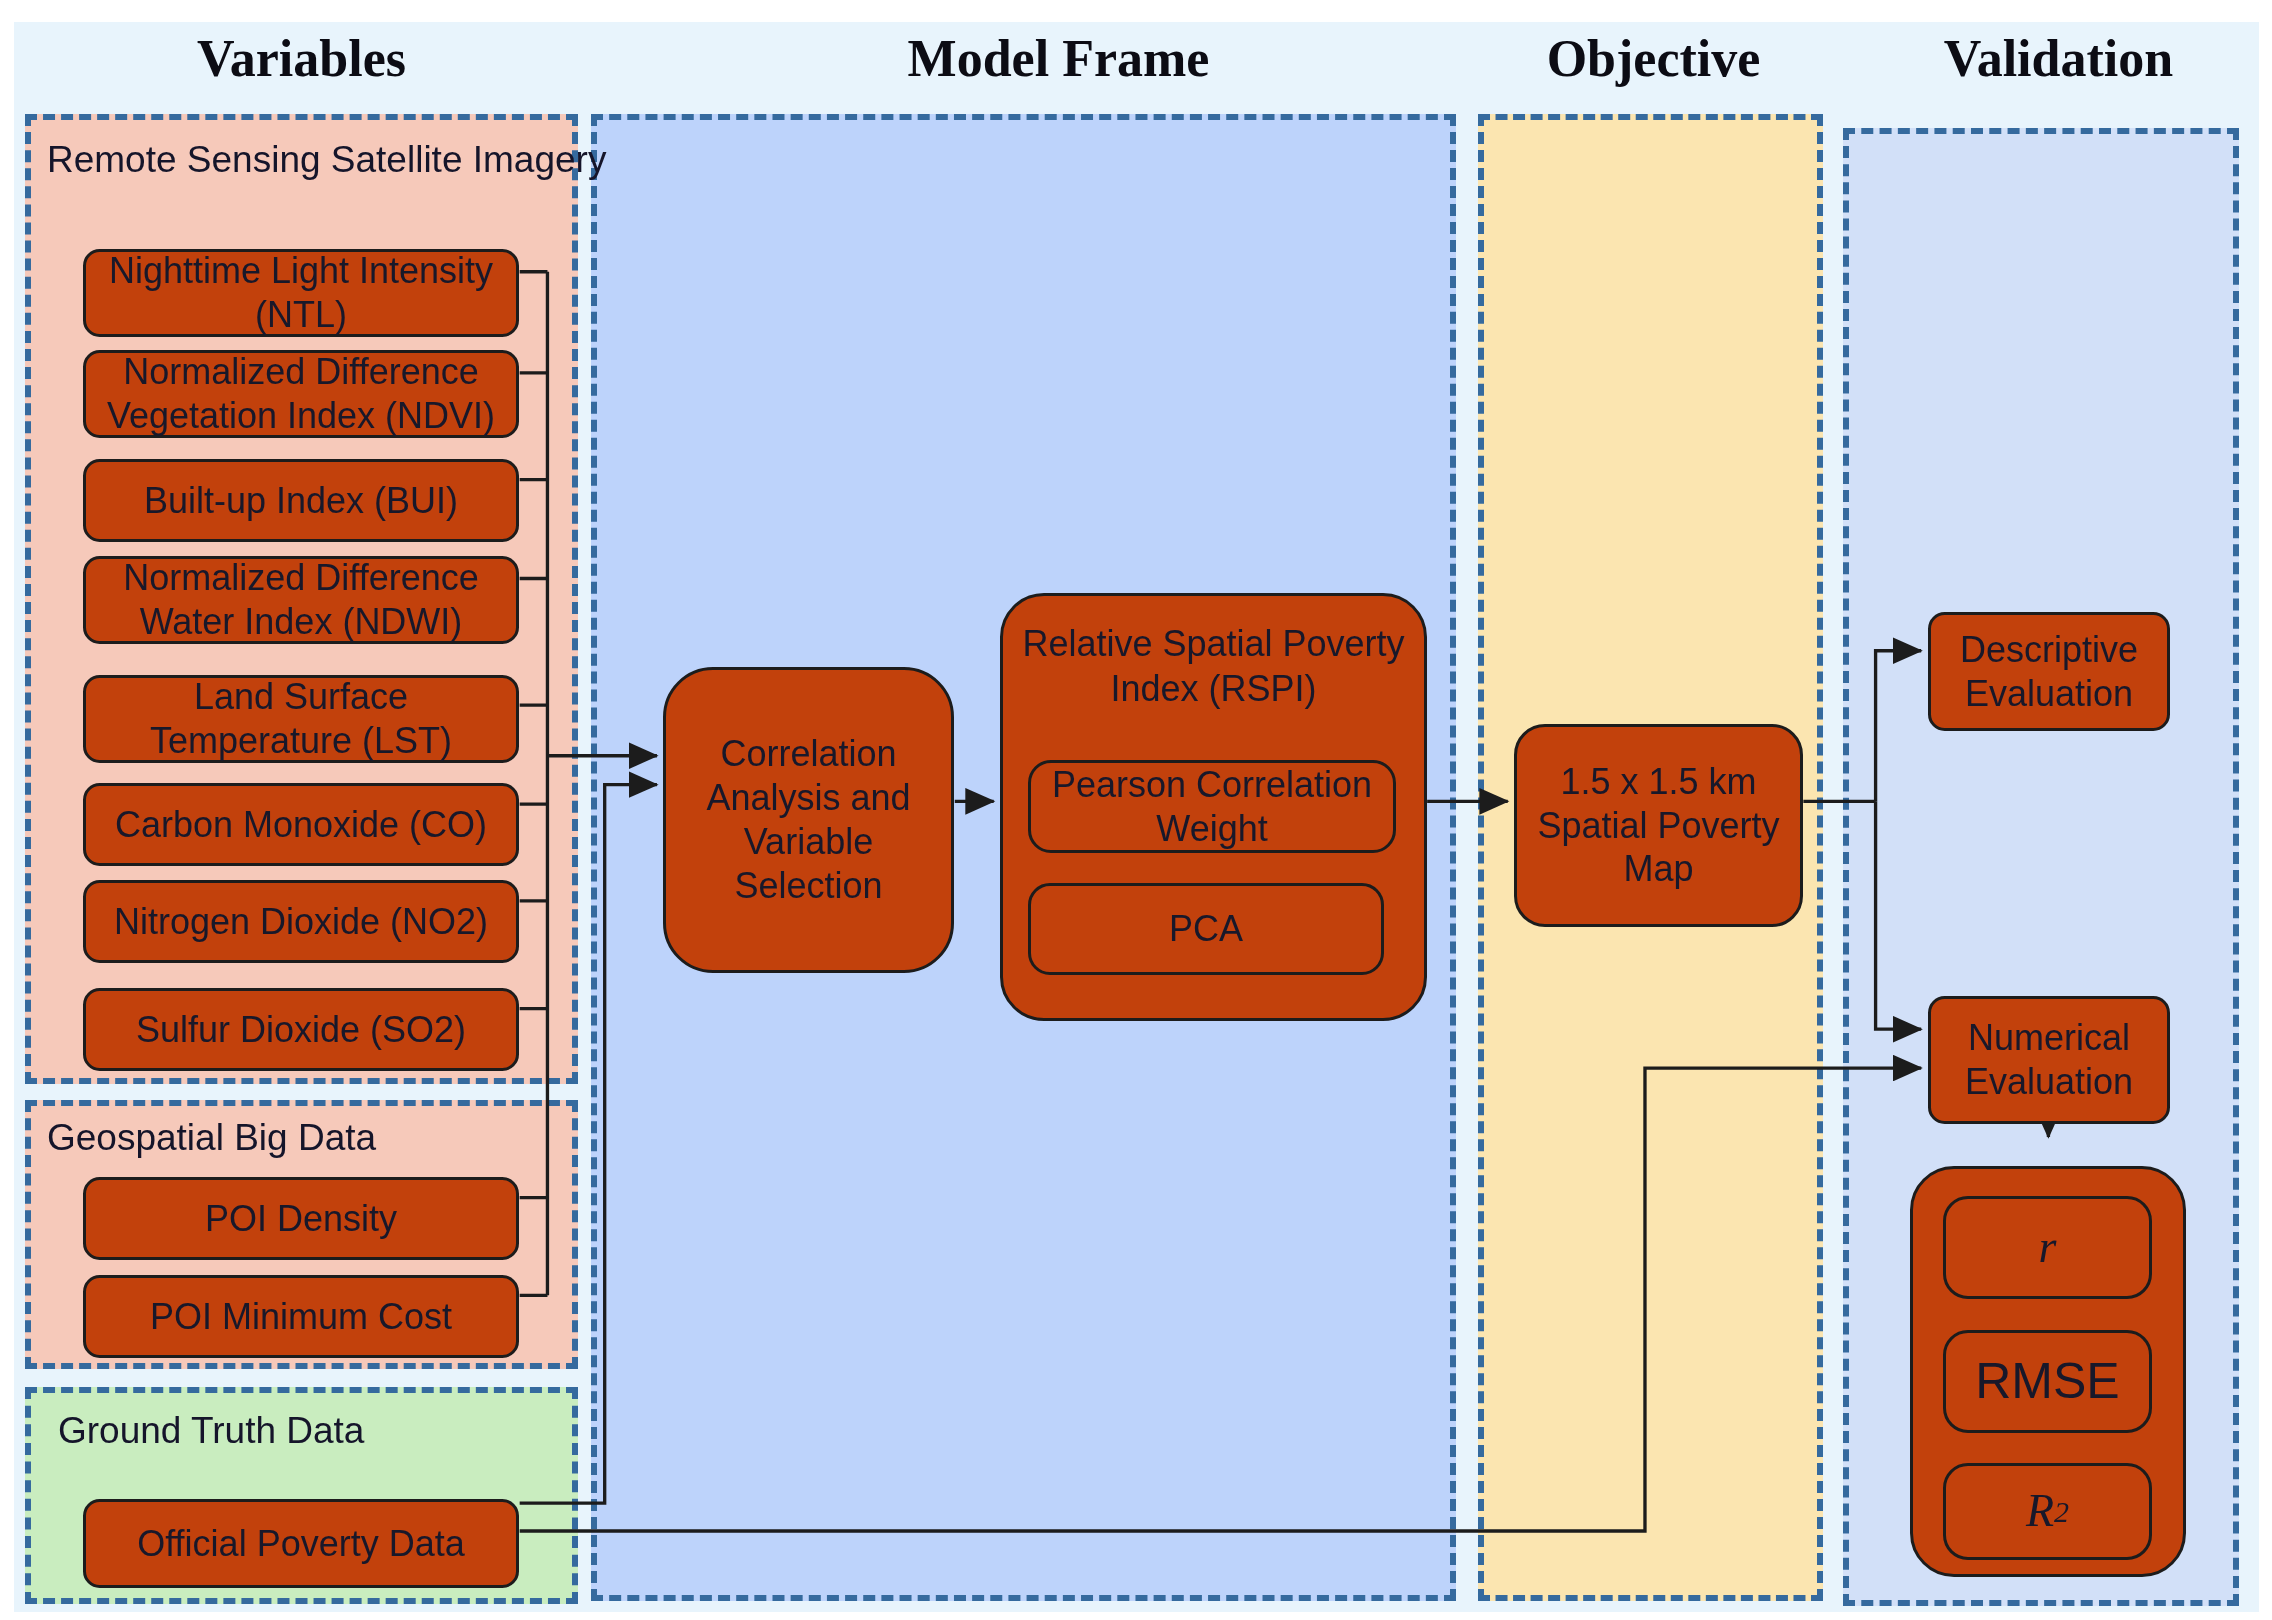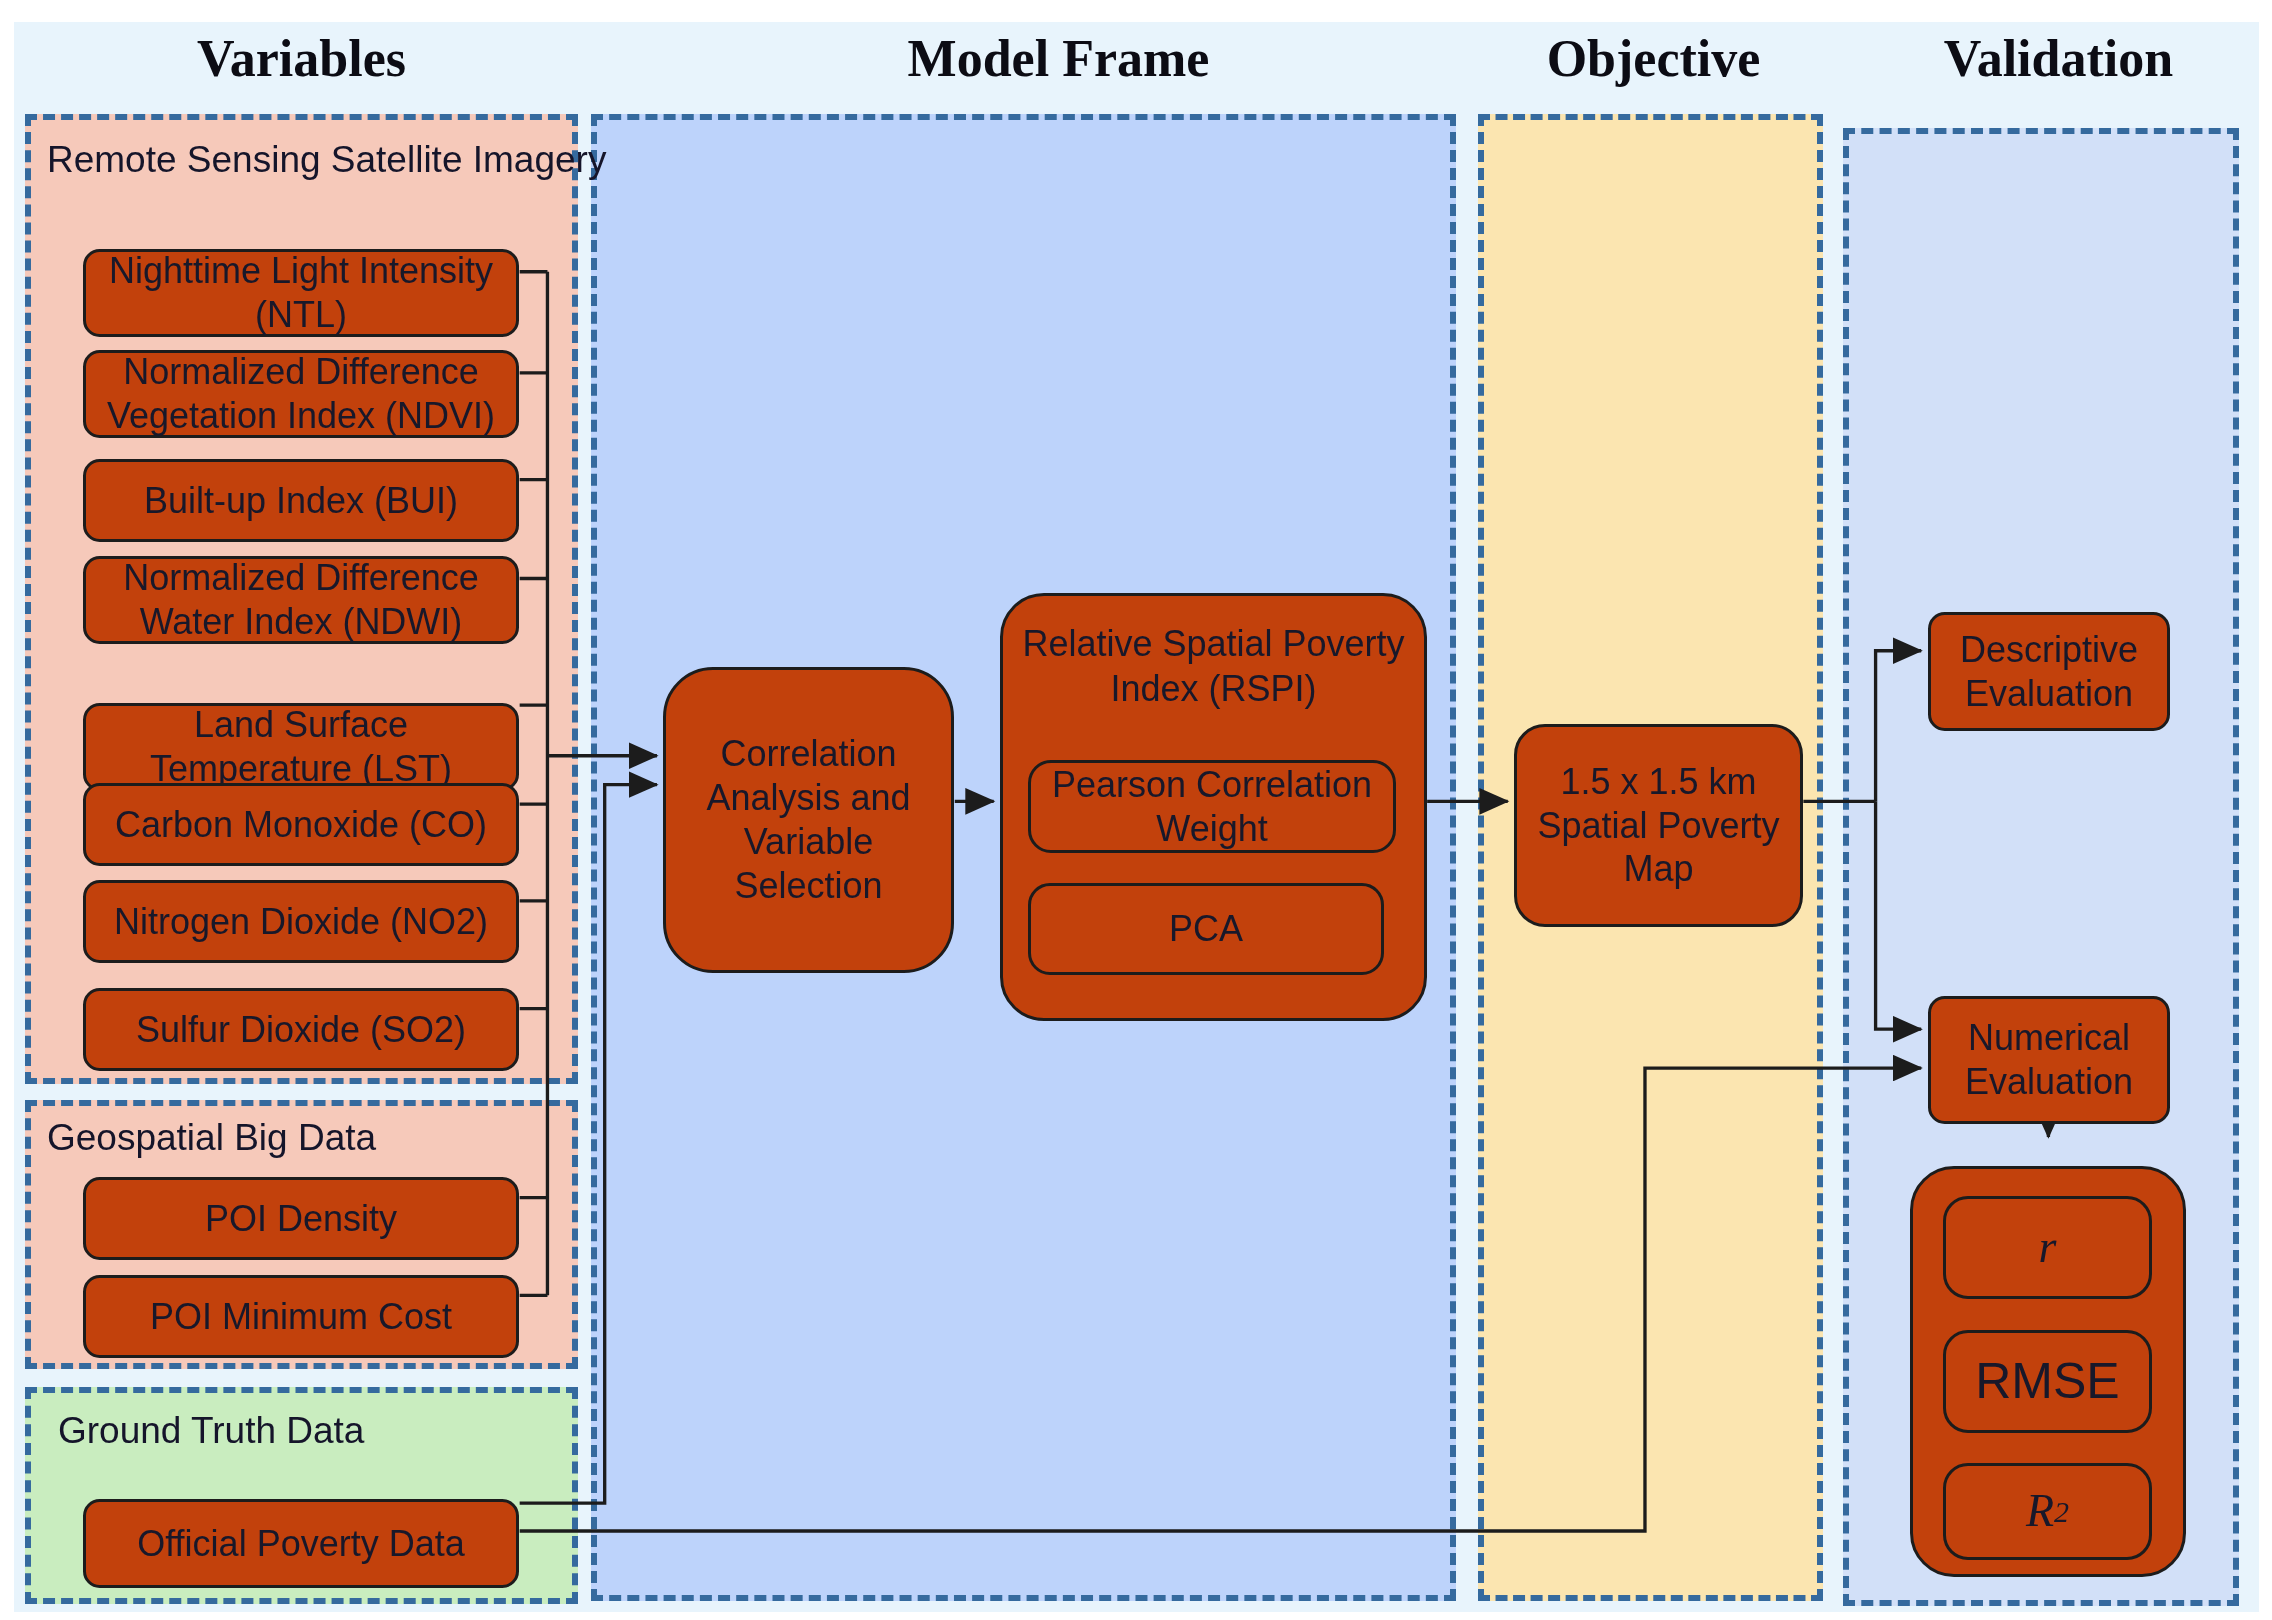--- a/index.html
+++ b/index.html
@@ -84,21 +84,21 @@
     </div>
   <div class="node var-box" style="top:329px;height:88px">
       <span>Normalized Difference Vegetation Index (NDVI)</span>
     </div>
   <div class="node var-box" style="top:438px;height:83px">
       <span>Built-up Index (BUI)</span>
     </div>
   <div class="node var-box" style="top:535px;height:88px">
       <span>Normalized Difference Water Index (NDWI)</span>
     </div>
-  <div class="node var-box" style="top:682px;height:88px">
+  <div class="node var-box" style="top:654px;height:88px">
       <span>Land Surface Temperature (LST)</span>
     </div>
   <div class="node var-box" style="top:762px;height:83px">
       <span>Carbon Monoxide (CO)</span>
     </div>
   <div class="node var-box" style="top:859px;height:83px">
       <span>Nitrogen Dioxide (NO2)</span>
     </div>
   <div class="node var-box" style="top:967px;height:83px">
       <span>Sulfur Dioxide (SO2)</span>

